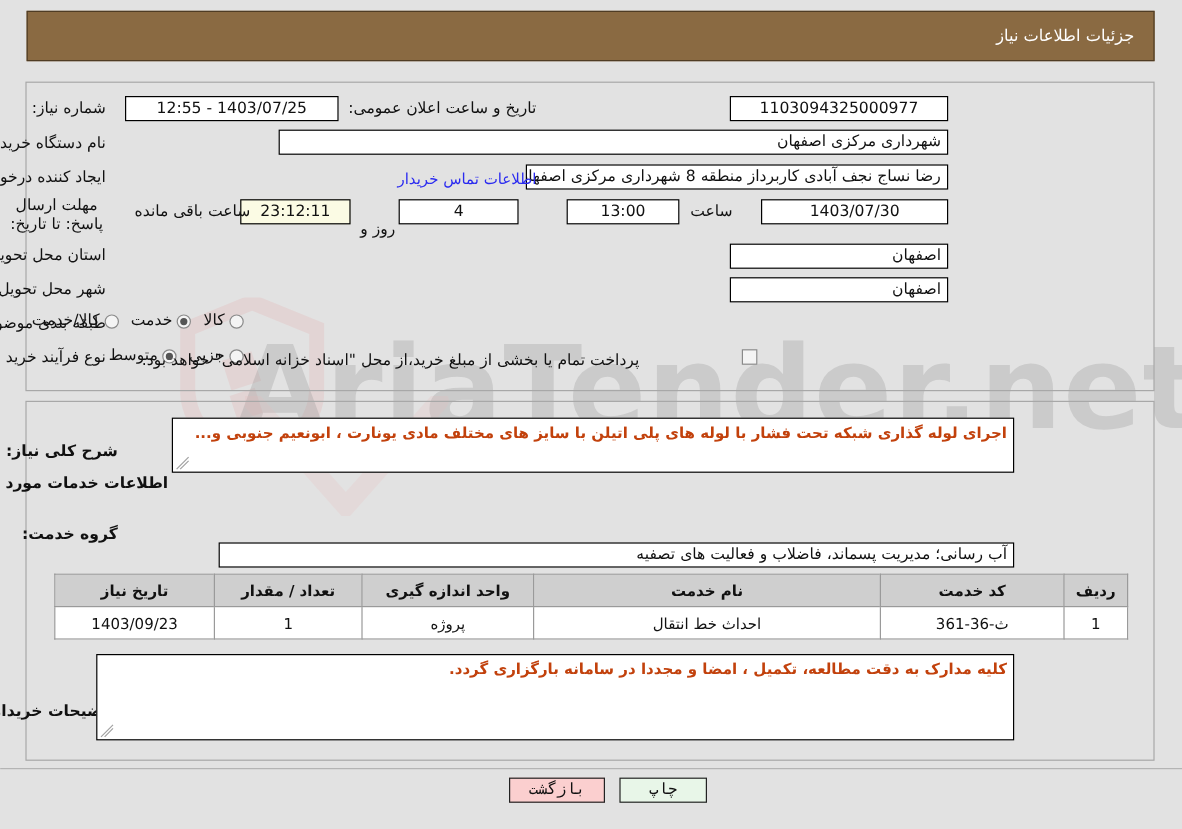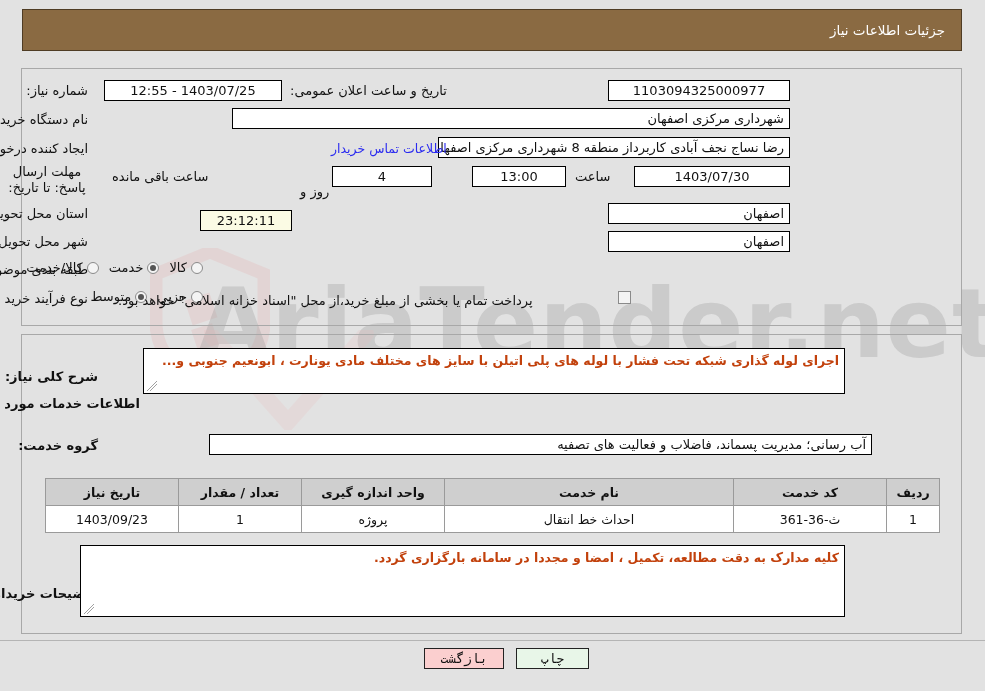--- a/index.html
+++ b/index.html
@@ -108,21 +108,21 @@
     display: flex;
     align-items: center;
     padding: 0 5px;
     overflow: hidden;
     white-space: nowrap;
     z-index: 12;
   }
   .fld.center { justify-content: center; }
   .fld.right { justify-content: flex-start; }
   .fld.ltr { direction: ltr; justify-content: center; }
-  .fld.cream { background: #fbfbe4; margin-top: 44px; }
+  .fld.cream { background: #fbfbe4; }
 
   .link {
     position: absolute;
     font-size: 12.5px;
     color: #2a2af0;
     white-space: nowrap;
     cursor: pointer;
     z-index: 12;
   }
 
@@ -341,21 +341,21 @@
   <div class="ta" style="left:143px; top:348px; width:702px; height:46px;">
     <span>اجرای لوله گذاری شبکه تحت فشار با لوله های پلی اتیلن با سایز های مختلف مادی یونارت ، ابونعیم جنوبی و...</span>
     <svg class="grip" viewBox="0 0 12 12">
       <path d="M1 11 L11 1 M4 11 L11 4" stroke="#555" stroke-width="1" fill="none"></path>
     </svg>
   </div>
 
   <div class="lbl bold" style="right:845px; top:396px;">اطلاعات خدمات مورد نیاز</div>
 
   <div class="lbl bold" style="right:887px; top:438px;">گروه خدمت:</div>
-  <div class="fld right" style="left:182px; top:434px; width:663px; height:21px;margin-left:27px;">آب رسانی؛ مدیریت پسماند، فاضلاب و فعالیت های تصفیه</div>
+  <div class="fld right" style="left:182px; top:452px; width:663px; height:21px;">آب رسانی؛ مدیریت پسماند، فاضلاب و فعالیت های تصفیه</div>
 
   <table class="tbl">
     <thead>
       <tr>
         <th style="width:40px">ردیف</th>
         <th style="width:140px">کد خدمت</th>
         <th>نام خدمت</th>
         <th style="width:130px">واحد اندازه گیری</th>
         <th style="width:110px">تعداد / مقدار</th>
         <th style="width:120px">تاریخ نیاز</th>

